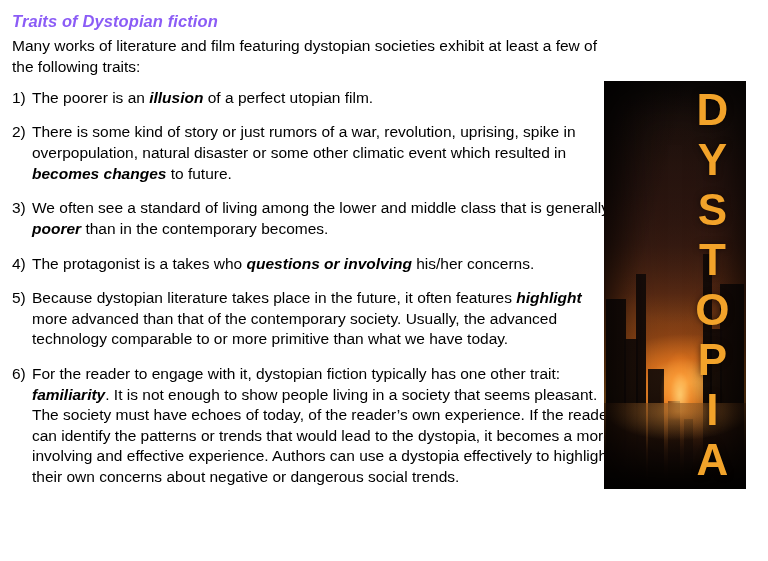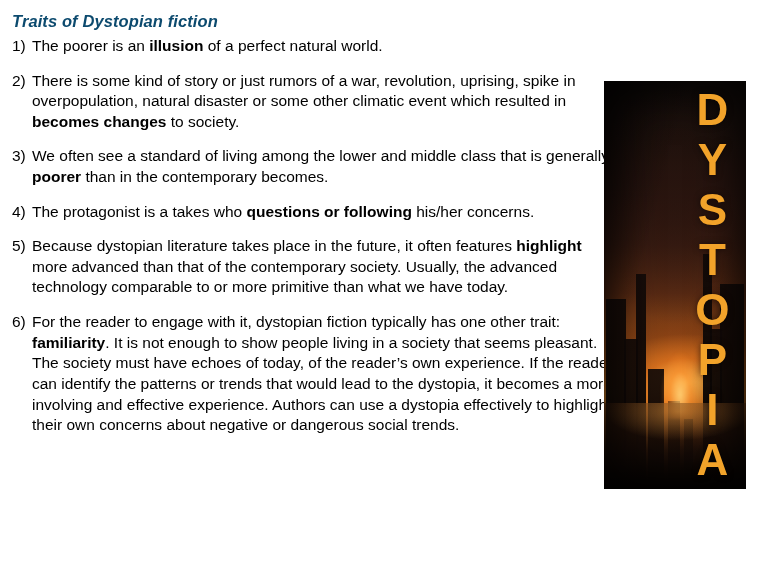--- a/index.html
+++ b/index.html
@@ -21,21 +21,21 @@
     width: 768px;
     height: 561px;
     box-sizing: border-box;
     padding: 10px 14px 0 10px;
   }
 
   .title {
     font-size: 16.5px;
     font-weight: bold;
     font-style: italic;
-    color: #0c4a6e;
+    color: #8b5cf6;
     letter-spacing: 0.1px;
     margin: 2px 0 5px 2px;
   }
 
   .intro {
     font-size: 15.5px;
     line-height: 1.35;
     margin: 0 0 10px 2px;
     max-width: 600px;
   }
@@ -61,20 +61,21 @@
     padding-left: 2px;
     box-sizing: border-box;
   }
 
   .trait-text {
     flex: 1 1 auto;
   }
 
   .trait-text b {
     font-weight: bold;
+    font-style: italic;
   }
 
   .poster {
     position: absolute;
     left: 604px;
     top: 81px;
     width: 142px;
     height: 408px;
     overflow: hidden;
     background: #0a0604;
@@ -178,37 +179,38 @@
     user-select: none;
   }
 </style>
 </head>
 <body>
 
 <div class="slide">
 
   <div class="title">Traits of Dystopian fiction</div>
 
+  <div class="intro">Many works of literature and film featuring dystopian societies exhibit at least a few of the following traits:</div>
 
   <ul class="traits" id="traits-list">
       <li class="trait">
         <span class="trait-num">1)</span>
-        <span class="trait-text"><span>The poorer is an </span><b>illusion</b><span> of a perfect natural world.</span></span>
+        <span class="trait-text"><span>The poorer is an </span><b>illusion</b><span> of a perfect utopian film.</span></span>
       </li>
       <li class="trait">
         <span class="trait-num">2)</span>
-        <span class="trait-text"><span>There is some kind of story or just rumors of a war, revolution, uprising, spike in overpopulation, natural disaster or some other climatic event which resulted in </span><b>becomes changes</b><span> to society.</span></span>
+        <span class="trait-text"><span>There is some kind of story or just rumors of a war, revolution, uprising, spike in overpopulation, natural disaster or some other climatic event which resulted in </span><b>becomes changes</b><span> to future.</span></span>
       </li>
       <li class="trait">
         <span class="trait-num">3)</span>
         <span class="trait-text"><span>We often see a standard of living among the lower and middle class that is generally </span><b>poorer</b><span> than in the contemporary becomes.</span></span>
       </li>
       <li class="trait">
         <span class="trait-num">4)</span>
-        <span class="trait-text"><span>The protagonist is a takes who </span><b>questions or following</b><span> his/her concerns.</span></span>
+        <span class="trait-text"><span>The protagonist is a takes who </span><b>questions or involving</b><span> his/her concerns.</span></span>
       </li>
       <li class="trait">
         <span class="trait-num">5)</span>
         <span class="trait-text"><span>Because dystopian literature takes place in the future, it often features </span><b>highlight</b><span> more advanced than that of the contemporary society. Usually, the advanced technology comparable to or more primitive than what we have today.</span></span>
       </li>
       <li class="trait">
         <span class="trait-num">6)</span>
         <span class="trait-text"><span>For the reader to engage with it, dystopian fiction typically has one other trait: </span><b>familiarity</b><span>. It is not enough to show people living in a society that seems pleasant. The society must have echoes of today, of the reader’s own experience. If the reader can identify the patterns or trends that would lead to the dystopia, it becomes a more involving and effective experience. Authors can use a dystopia effectively to highlight their own concerns about negative or dangerous social trends.</span></span>
       </li>
     </ul>

